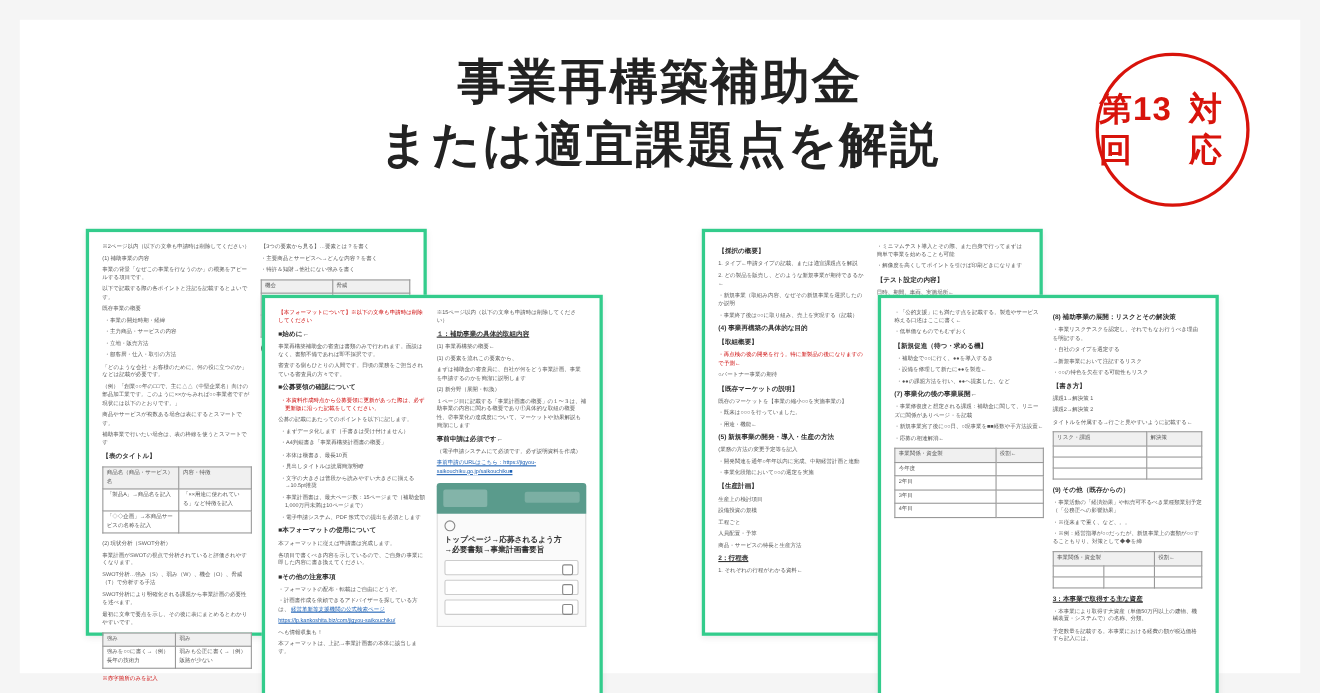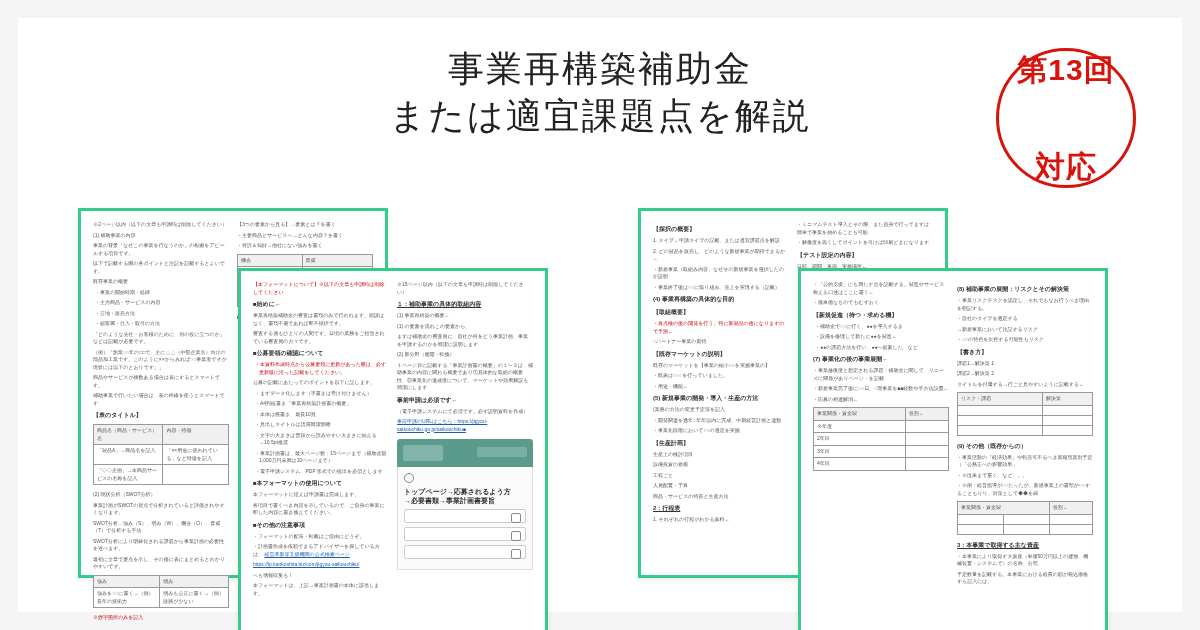--- a/index.html
+++ b/index.html
@@ -1,23 +1,23 @@
 <!DOCTYPE html>
 <html><head>
 <meta charset="utf-8">
 <style>
   * { margin: 0; padding: 0; box-sizing: border-box; }
   body { width: 1200px; height: 630px; background: #f5f5f5; font-family: "Hiragino Sans", "Meiryo", sans-serif; overflow: hidden; position: relative; }
   
   .inner { position: absolute; top: 18px; left: 18px; right: 18px; bottom: 18px; background: #ffffff; }
   
   .title-block { text-align: center; padding-top: 28px; }
-  .title-line { font-size: 36px; font-weight: 400; color: #222; line-height: 1.3; letter-spacing: 2px; }
-  
-  .badge { position: absolute; top: 30px; right: 46px; width: 140px; height: 140px; border-radius: 50%; background: #fff; border: 3px solid #d8130b; display: flex; flex-direction: column; align-items: center; justify-content: space-between; }
+  .title-line { font-size: 44px; font-weight: 700; color: #222; line-height: 1.3; letter-spacing: 2px; }
+  
+  .badge { position: absolute; top: 30px; right: 46px; width: 140px; height: 140px; border-radius: 50%; background: #fff; border: 3px solid #d8130b; display: flex; flex-direction: row; align-items: center; justify-content: center; }
   .badge-line { color: #d8130b; font-weight: 700; font-size: 30px; line-height: 1.25; letter-spacing: 1px; }
   
   .pages-area { position: absolute; top: 180px; left: 0; right: 0; bottom: 0; }
   
   .sheet { position: absolute; background: #fff; border: 3px solid #33cc8c; padding: 10px 12px; box-shadow: 0 2px 6px rgba(0,0,0,0.08); }
   
   
   .s1 { width: 310px; height: 370px; left: 60px; top: 10px; }
   .s2 { width: 310px; height: 370px; left: 220px; top: 70px; }
   

